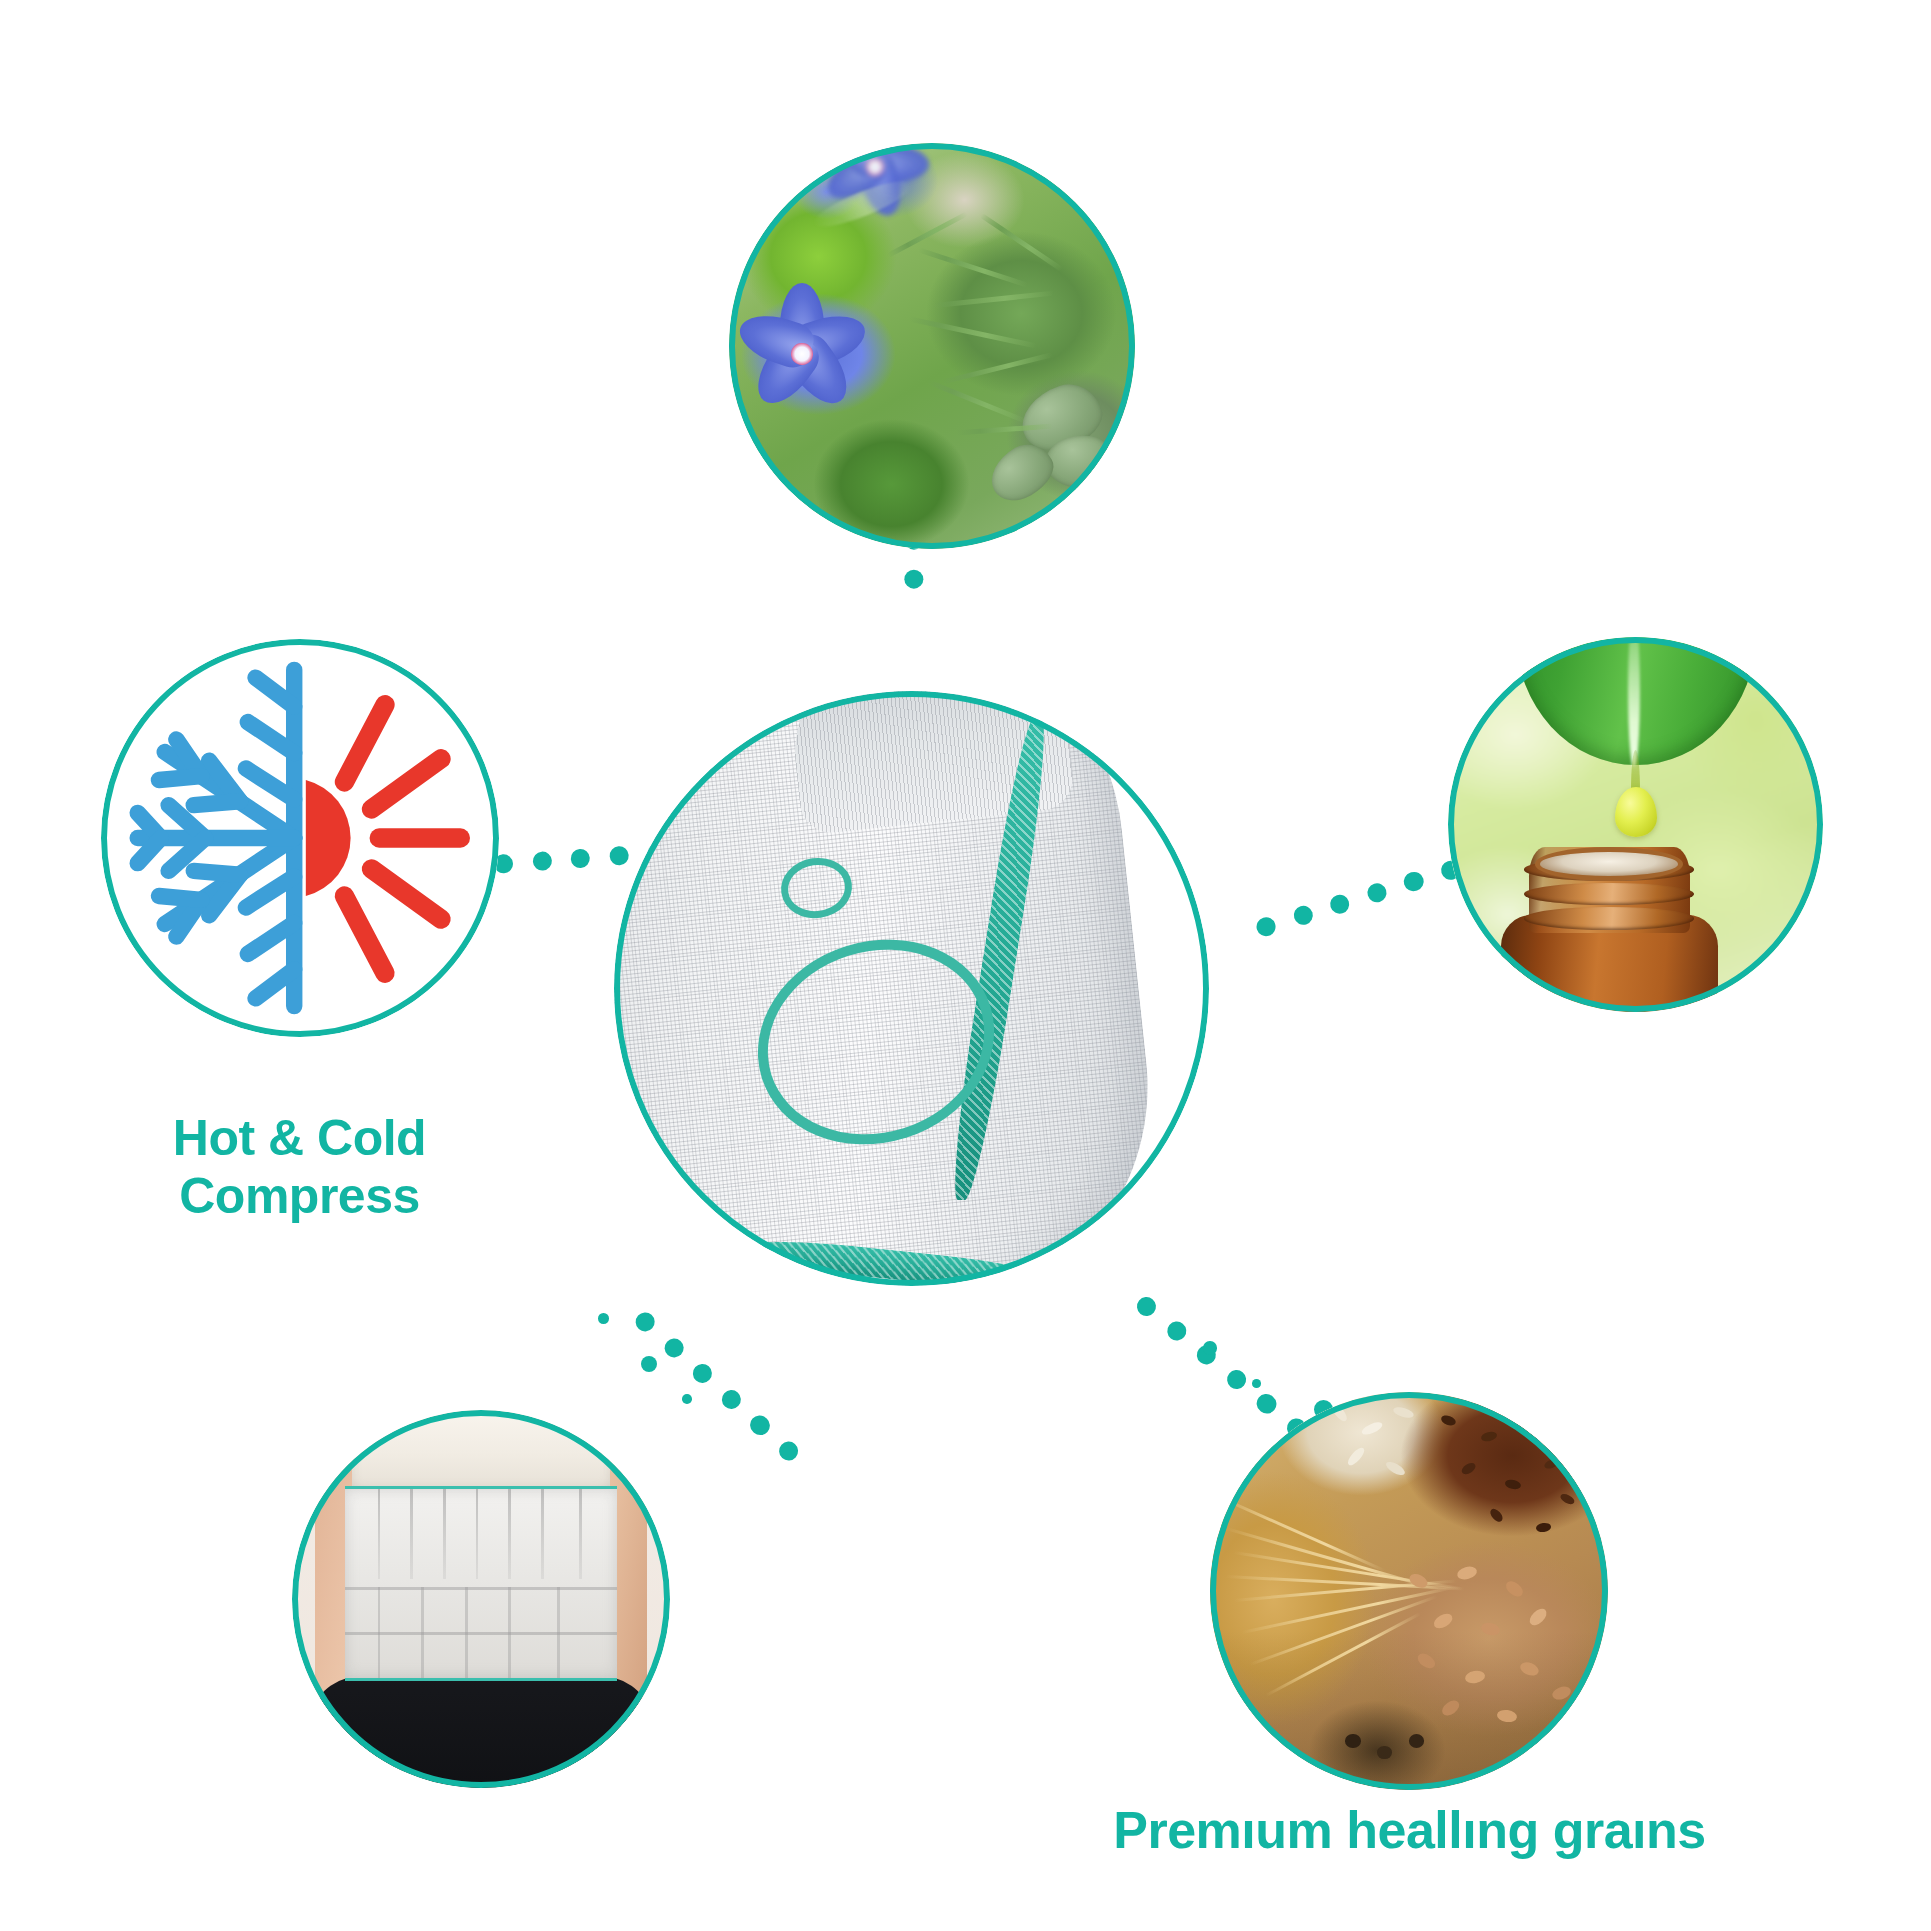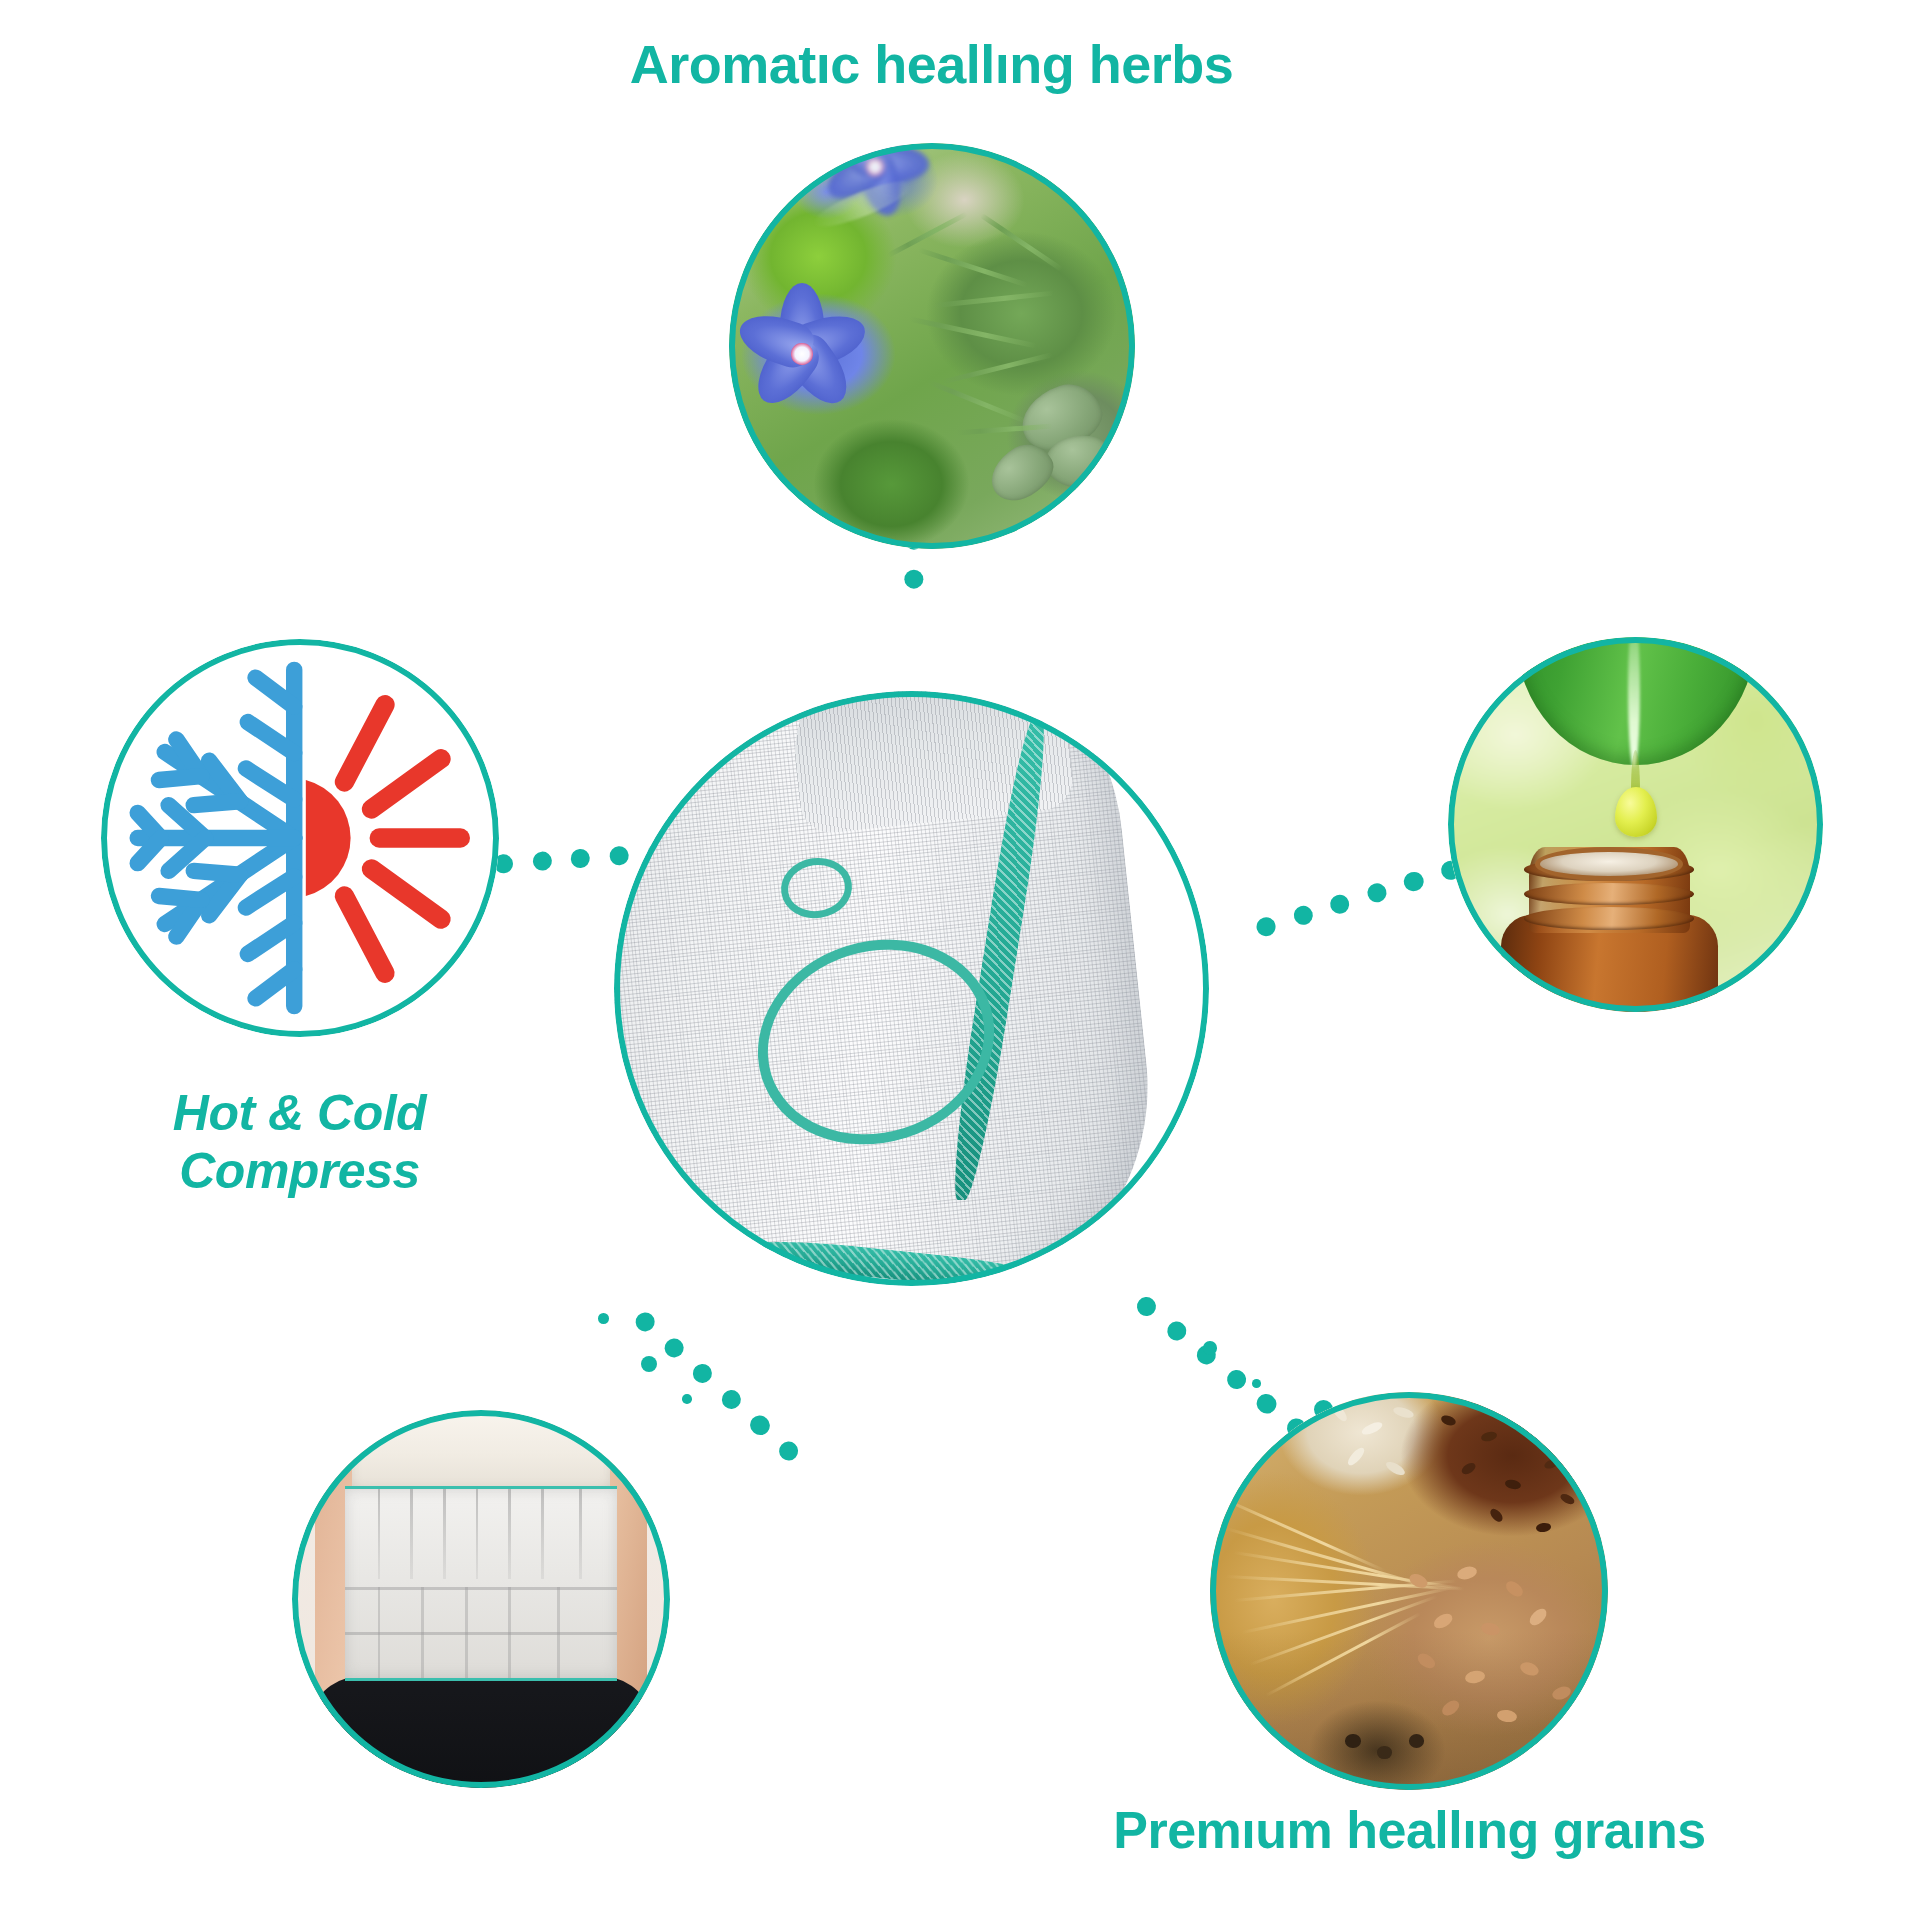--- a/index.html
+++ b/index.html
@@ -440,21 +440,20 @@
         <span style="transform:translateY(-46%) rotate(164deg);"></span>
         <span style="transform:translateY(-46%) rotate(236deg);"></span>
         <span style="transform:translateY(-46%) rotate(308deg);"></span>
         <em></em>
       </div>
       <div class="herb-sprig" style="left:20%; top:12%; width:26%; height:6%; transform:rotate(-22deg); opacity:.5;"></div>
     </div>
     <div class="node-ring" style="inset:0;"></div>
   </div>
 
-  <div class="caption" style="left:444px; top:33px; width:975px; font-size:54px;">Aromatıc heallıng herbs</div>
 
   <div class="node" style="left:101px; top:639px; width:398px; height:398px;">
     <div class="hc-wrap">
       <svg class="hc-svg" viewBox="0 0 412 412" aria-hidden="true">
         <g stroke="#3d9fd8" stroke-width="17" stroke-linecap="round" fill="none">
 
           <line x1="200" y1="32" x2="200" y2="380"></line>
 
           <line x1="200" y1="206" x2="66" y2="117"></line>
 
@@ -493,21 +492,21 @@
             <line x1="288" y1="206" x2="372" y2="206"></line>
             <line x1="280" y1="238" x2="352" y2="290"></line>
             <line x1="252" y1="266" x2="294" y2="346"></line>
           </g>
         </g>
       </svg>
     </div>
     <div class="node-ring" style="inset:0;"></div>
   </div>
 
-  <div class="caption" style="left:58px; top:1084px; width:483px; font-size:50px;font-style:italic;">Hot &amp; Cold
+  <div class="caption" style="left:58px; top:1109px; width:483px; font-size:50px;">Hot &amp; Cold
 Compress</div>
 
   <div class="node" style="left:1448px; top:637px; width:375px; height:375px;">
     <div class="node-img">
       <div class="oil-bg"></div>
       <div class="oil-leaf"></div>
       <div class="oil-drop-tail"></div>
       <div class="oil-drop"></div>
       <div class="oil-bottle">
         <div class="body"></div>

